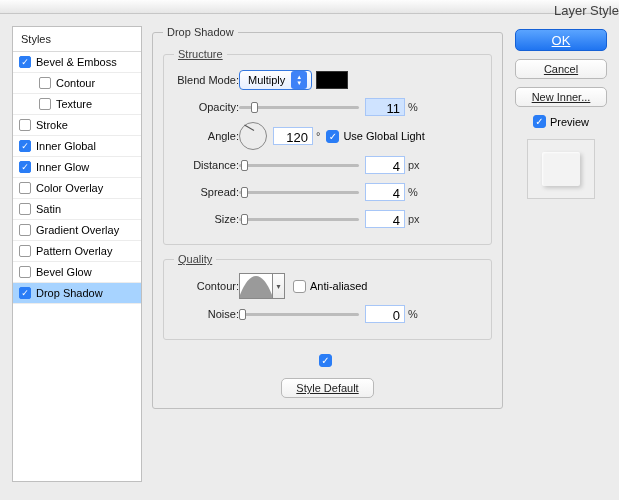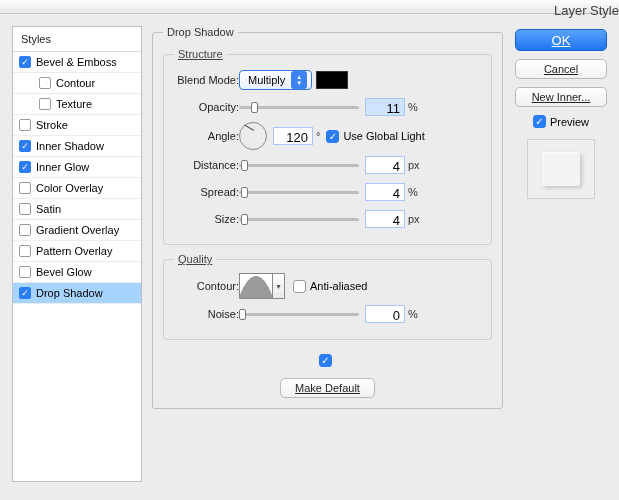--- a/index.html
+++ b/index.html
@@ -297,21 +297,21 @@
           <div class="side-item indent">
             <span class="chk"></span>
             <span>Texture</span>
           </div>
           <div class="side-item">
             <span class="chk"></span>
             <span>Stroke</span>
           </div>
           <div class="side-item">
             <span class="chk on">✓</span>
-            <span>Inner Shadow</span>
+            <span>Inner Global</span>
           </div>
           <div class="side-item">
             <span class="chk on">✓</span>
             <span>Inner Glow</span>
           </div>
           <div class="side-item">
             <span class="chk"></span>
             <span>Color Overlay</span>
           </div>
           <div class="side-item">
@@ -426,21 +426,21 @@
               </span>
             <input class="num" value="0" style="">
             <span class="unit">%</span>
           </div>
         </fieldset>
 
         <div class="row" style="justify-content:center;margin-top:4px">
           <span class="chk-std on">✓</span>
         </div>
         <div class="bottom-buttons">
-          <span class="btn">Make Default</span>
+          <span class="btn">Style Default</span>
         </div>
       </fieldset>
     </div>
 
     <div class="rightcol">
       <span class="btn primary wide">OK</span>
       <span class="btn wide">Cancel</span>
       <span class="btn wide">New Inner...</span>
       <div class="row" style="min-height:auto">
         <span class="chk-std on">✓</span>

